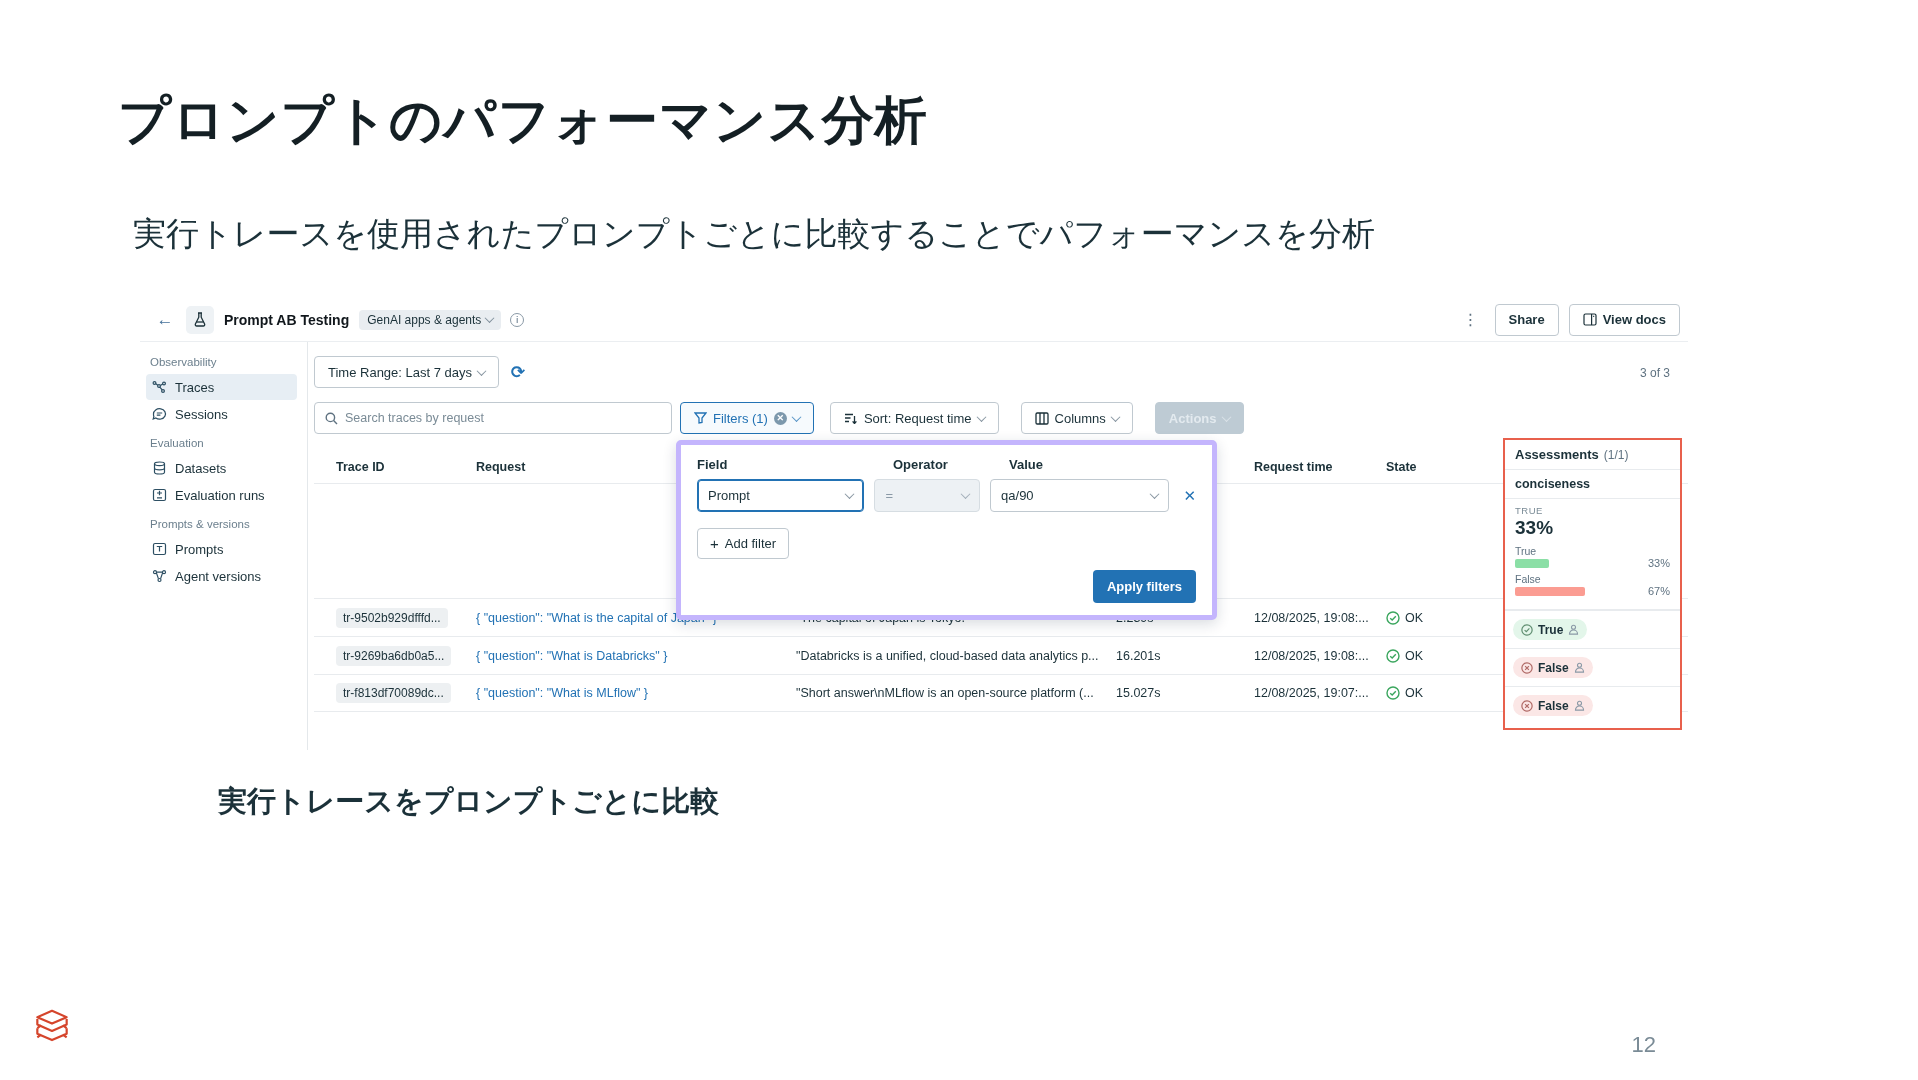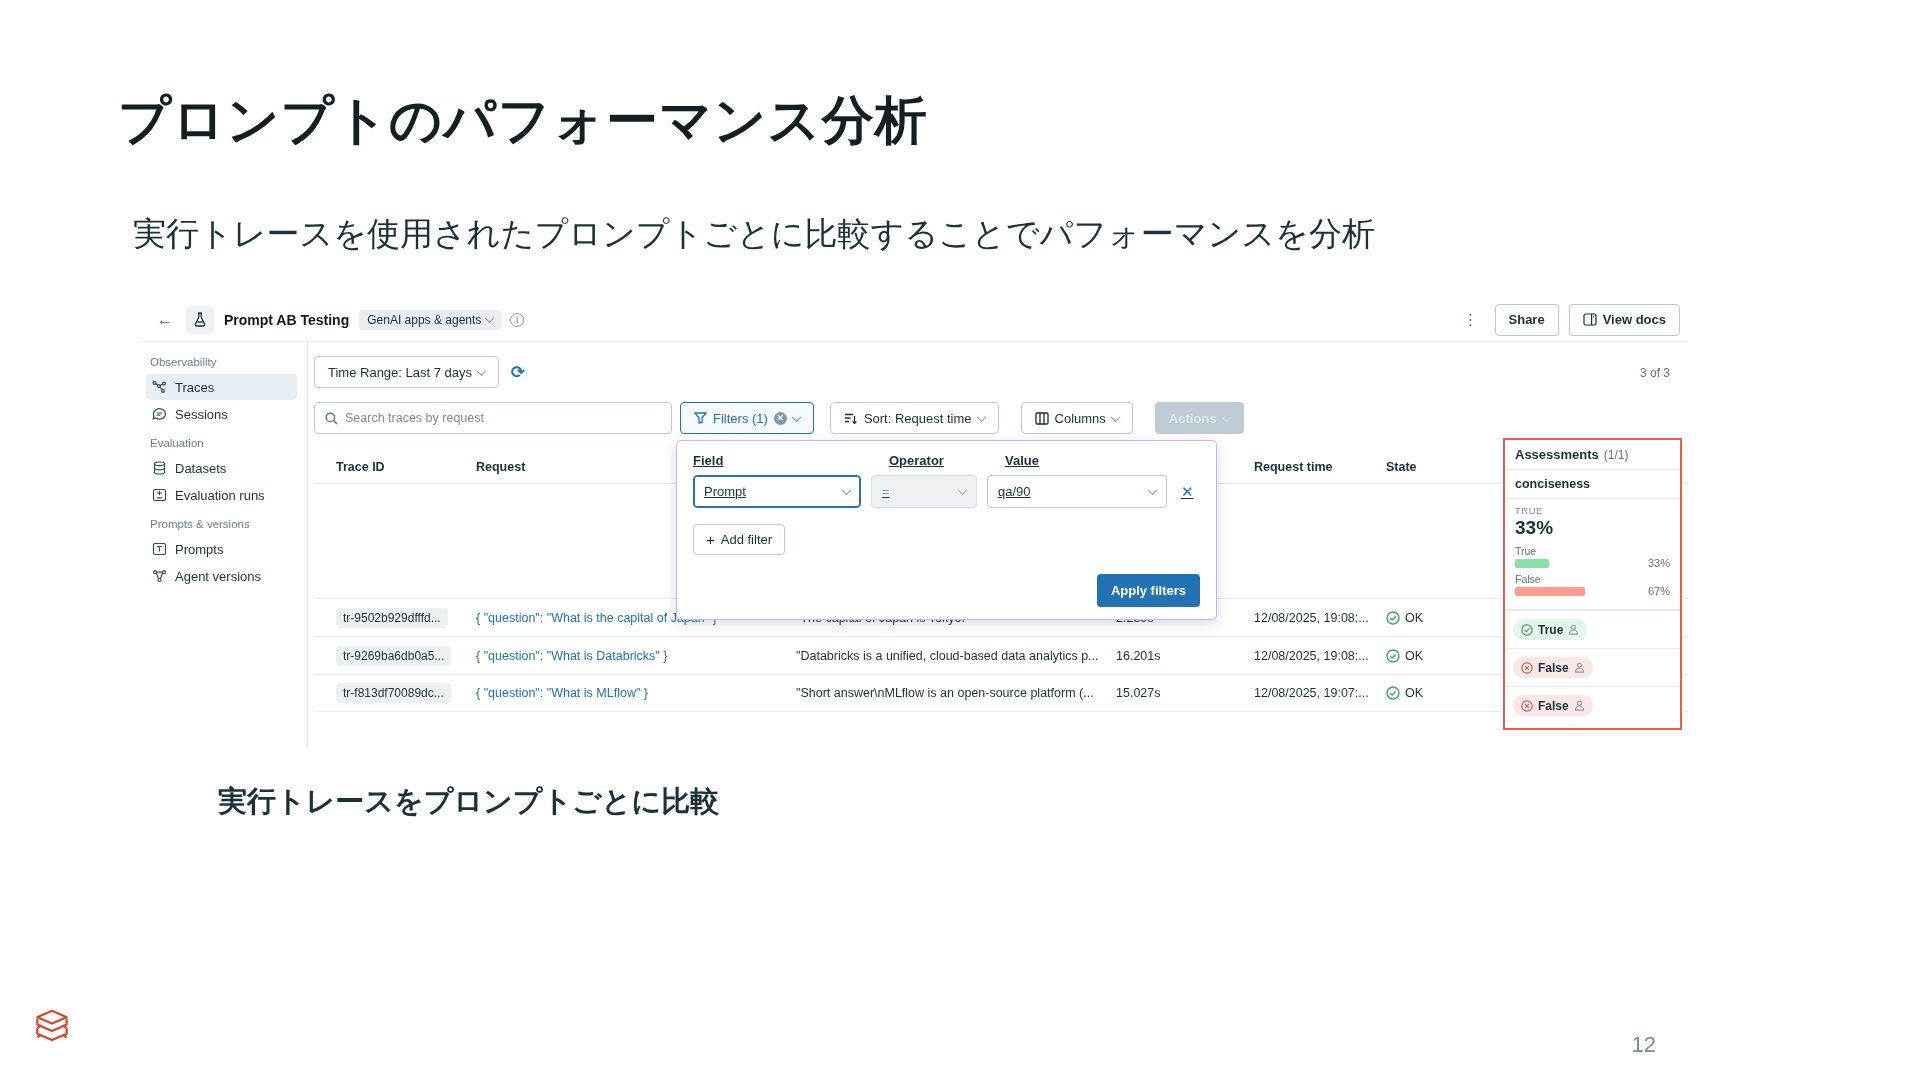--- a/index.html
+++ b/index.html
@@ -61,21 +61,21 @@
   .tbl-row { height:38px; border-top:1px solid #E8EBEE; font-size:12.5px; }
   .tbl-row:last-child { border-bottom:1px solid #E8EBEE; }
   .tid { justify-self:start; background:#EDF0F2; border-radius:4px; padding:3px 7px; font-size:12px; color:#1B3139; max-width:132px; white-space:nowrap; overflow:hidden; cursor:pointer; }
   .req { color:#2272B4; white-space:nowrap; overflow:hidden; text-overflow:ellipsis; padding-right:14px; cursor:pointer; }
   .resp { color:#1B3139; white-space:nowrap; overflow:hidden; padding-right:10px; }
   .dur { color:#1B3139; }
   .rtime { color:#1B3139; white-space:nowrap; }
   .state-cell { display:flex; align-items:center; gap:5px; }
 
   
-  .popover { position:absolute; left:536px; top:142px; width:541px; height:180px; background:#fff; border:1px solid #c4b5fd; border-radius:5px; box-shadow:0 4px 14px rgba(20,40,60,.16); padding:12px 16px; z-index:30;text-decoration:underline; }
+  .popover { position:absolute; left:536px; top:142px; width:541px; height:180px; background:#fff; border:5px solid #c4b5fd; border-radius:5px; box-shadow:0 4px 14px rgba(20,40,60,.16); padding:12px 16px; z-index:30; }
   .pop-labels { display:flex; font-size:13px; font-weight:700; color:#1B3139; margin-bottom:7px; }
   .pop-row { display:flex; align-items:center; gap:10px; }
   .select { display:flex; align-items:center; justify-content:space-between; height:33px; border:1px solid #C0C9D0; border-radius:4px; padding:0 10px; font-size:13px; background:#fff; cursor:pointer; }
   .sel-field { width:168px; border-color:#2272B4; box-shadow:0 0 0 1px #2272B4 inset; }
   .sel-op { width:106px; background:#EDF1F4; border-color:#D6DDE2; color:#8A99A6; cursor:default; }
   .sel-val { width:180px; }
   .remove-x { color:#2272B4; font-size:15px; font-weight:700; margin-left:4px; cursor:pointer; }
   .add-filter { margin-top:16px; height:31px; padding:0 12px; font-weight:400; }
   .apply-btn { position:absolute; right:16px; bottom:12px; background:#2272B4; border:none; color:#fff; border-radius:4px; height:33px; padding:0 14px; font-size:13px; font-weight:600; cursor:pointer; }
 

